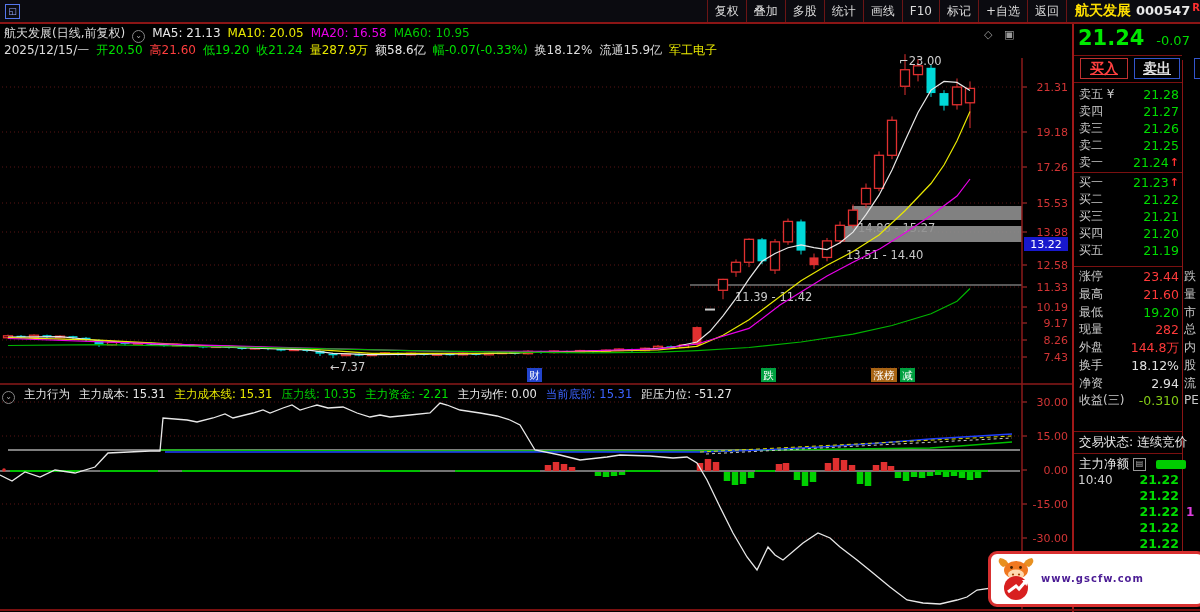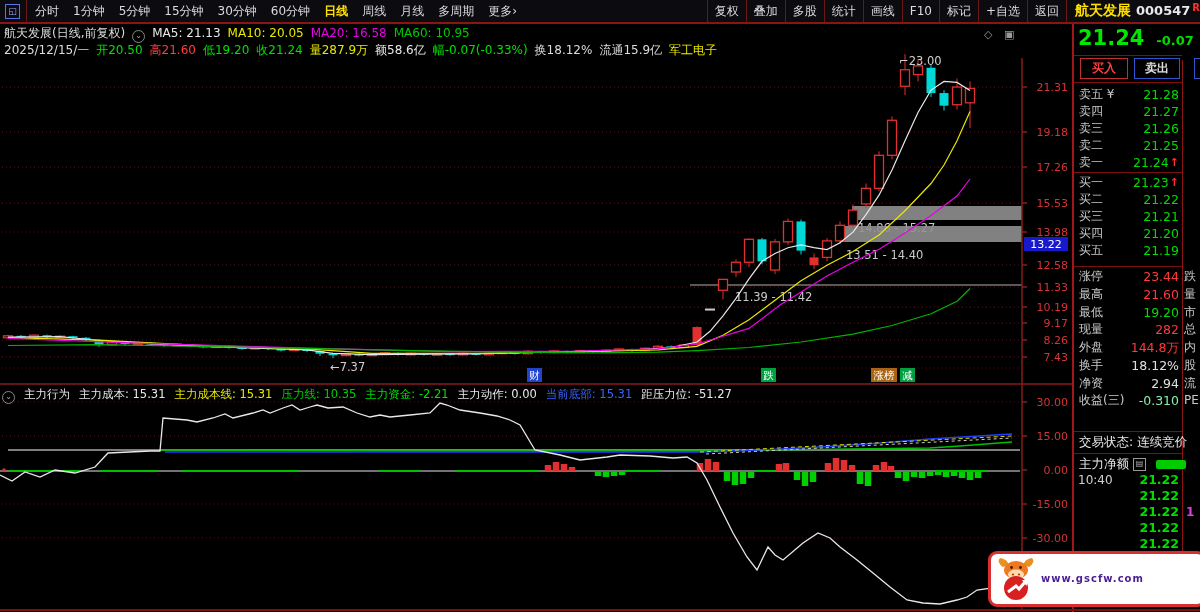--- a/index.html
+++ b/index.html
@@ -26,23 +26,23 @@
     color:#aaa;font-size:8px;line-height:9px;text-align:center;margin-right:6px;position:relative;top:1px;}
   #plot{position:absolute;left:0;top:0;z-index:1;}
   #subheader{position:absolute;left:2px;top:387px;height:13px;font-size:11.5px;white-space:nowrap;z-index:2;}
   #subheader span{margin-right:9px;}
   #rpanel{position:absolute;left:1072px;top:22px;width:128px;height:590px;background:#000;
     border-left:2px solid #a01818;z-index:4;font-size:12px;}
   #rp-coldiv{position:absolute;left:108px;top:38px;width:1px;height:500px;background:#8b1515;}
   .rp-div{position:absolute;left:0;width:108px;height:1px;background:#7a1010;}
   #price-block{position:absolute;left:4px;top:4px;white-space:nowrap;}
   #last-price{color:#00e800;font-size:21px;font-weight:bold;font-family:"DejaVu Sans",sans-serif;}
-  #price-chg,#price-pct{color:#00dc00;font-size:13px;font-weight:bold;margin-left:8px;}
+  #price-chg,#price-pct{color:#00dc00;font-size:13px;font-weight:normal;margin-left:8px;}
   .trd-btn{position:absolute;top:36px;height:19px;line-height:19px;text-align:center;
-    font-size:12px;font-weight:bold;background:transparent;cursor:pointer;}
+    font-size:14px;font-weight:bold;background:transparent;cursor:pointer;text-decoration:underline;}
   #buy-btn{left:6px;width:46px;border:1px solid #c03030;color:#ff4040;}
   #sell-btn{left:60px;width:44px;border:1px solid #3355cc;color:#e0e0e0;}
   #btn3-sliver{position:absolute;left:120px;top:36px;width:10px;height:19px;border:1px solid #3355cc;border-right:none;}
   .bookrows{position:absolute;left:0;width:108px;}
   #asks{top:64px;} #bids{top:152px;} #stats{top:246px;text-align:right;}
   .brow{height:17px;line-height:17px;display:flex;padding:0 3px 0 5px;position:relative;}
   .brow .lbl{color:#c8c8c8;font-size:12px;white-space:nowrap;}
   .brow .val{margin-left:auto;font-weight:normal;font-size:12.5px;color:#00dc00;font-family:"DejaVu Sans",sans-serif;}
   .brow .arw{color:#ff3030;font-weight:bold;font-size:11px;margin-left:1px;}
   .brow .part{position:absolute;left:110px;color:#c8c8c8;font-size:12px;}
@@ -62,33 +62,20 @@
     border:3px solid #d83030;border-radius:9px;z-index:10;display:flex;align-items:center;padding:0 4px;}
   #logo-text{display:flex;flex-direction:column;margin-left:4px;}
   #logo-title{color:#cc1818;font-size:23px;font-weight:bold;letter-spacing:3px;line-height:26px;white-space:nowrap;}
   #logo-url{color:#4c1d95;font-size:10px;font-weight:bold;line-height:16px;letter-spacing:1px;}
 </style>
 </head>
 <body>
 
 <div id="toolbar">
   <span id="win-icon">◱</span>
-  <div id="tabs">
-      <span class="tab">分时</span>
-      <span class="tab">1分钟</span>
-      <span class="tab">5分钟</span>
-      <span class="tab">15分钟</span>
-      <span class="tab">30分钟</span>
-      <span class="tab">60分钟</span>
-      <span class="tab active">日线</span>
-      <span class="tab">周线</span>
-      <span class="tab">月线</span>
-      <span class="tab">多周期</span>
-      <span class="tab">更多›</span>
-    </div>
   <div id="tb-right">
       <span class="tbtn">复权</span>
       <span class="tbtn">叠加</span>
       <span class="tbtn">多股</span>
       <span class="tbtn">统计</span>
       <span class="tbtn">画线</span>
       <span class="tbtn">F10</span>
       <span class="tbtn">标记</span>
       <span class="tbtn">+自选</span>
       <span class="tbtn">返回</span>
@@ -498,21 +485,21 @@
         <span class="val" style="color: rgb(224, 224, 224);">18.12%</span>
         <span class="part">股</span>
       </div>
       <div class="brow srow">
         <span class="lbl">净资</span>
         <span class="val" style="color: rgb(224, 224, 224);">2.94</span>
         <span class="part">流</span>
       </div>
       <div class="brow srow">
         <span class="lbl">收益(三)</span>
-        <span class="val" style="color: #86efac;">-0.310</span>
+        <span class="val" style="color: #84cc16;">-0.310</span>
         <span class="part">PE</span>
       </div>
     </div>
   <div class="rp-div" style="top:409px"></div>
   <div id="status-row">
     <span>交易状态:</span>
     <span>连续竞价</span>
   </div>
   <div class="rp-div" style="top:431px"></div>
   <div id="flow-row">

